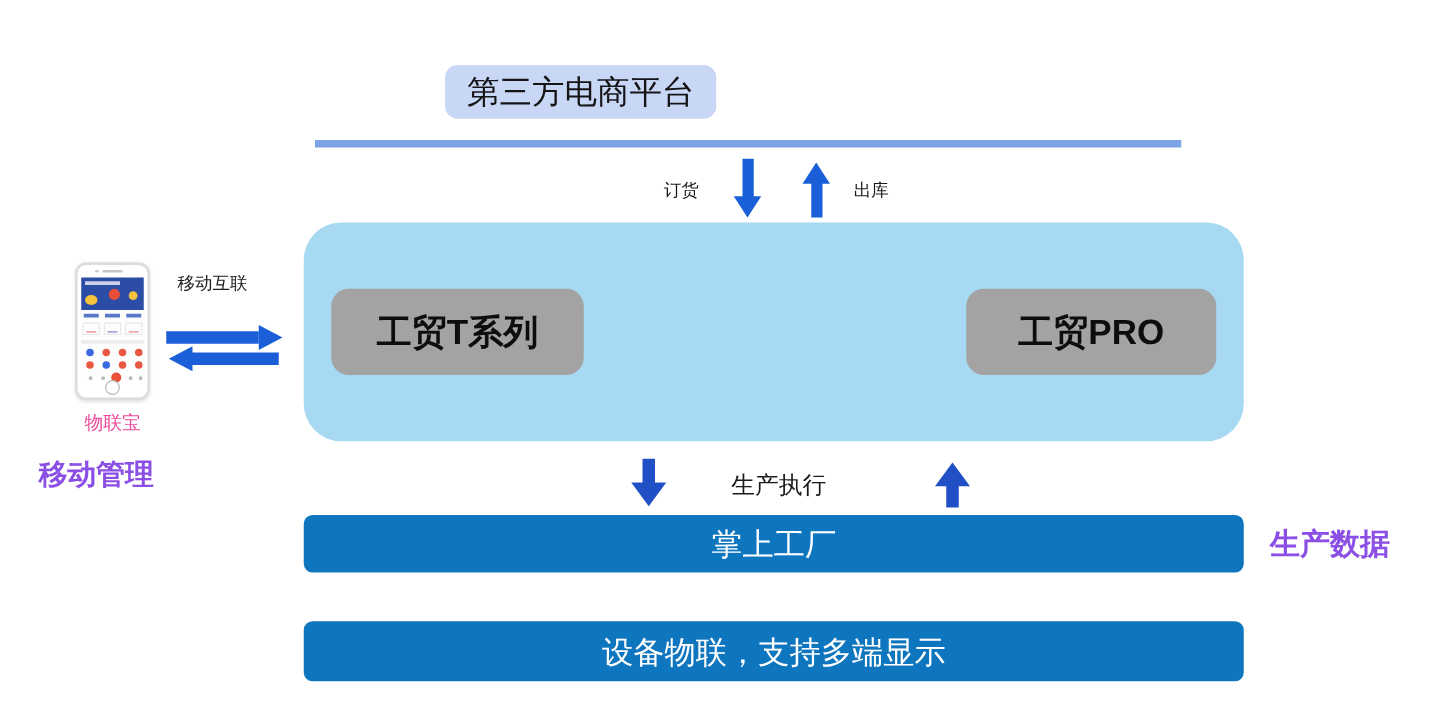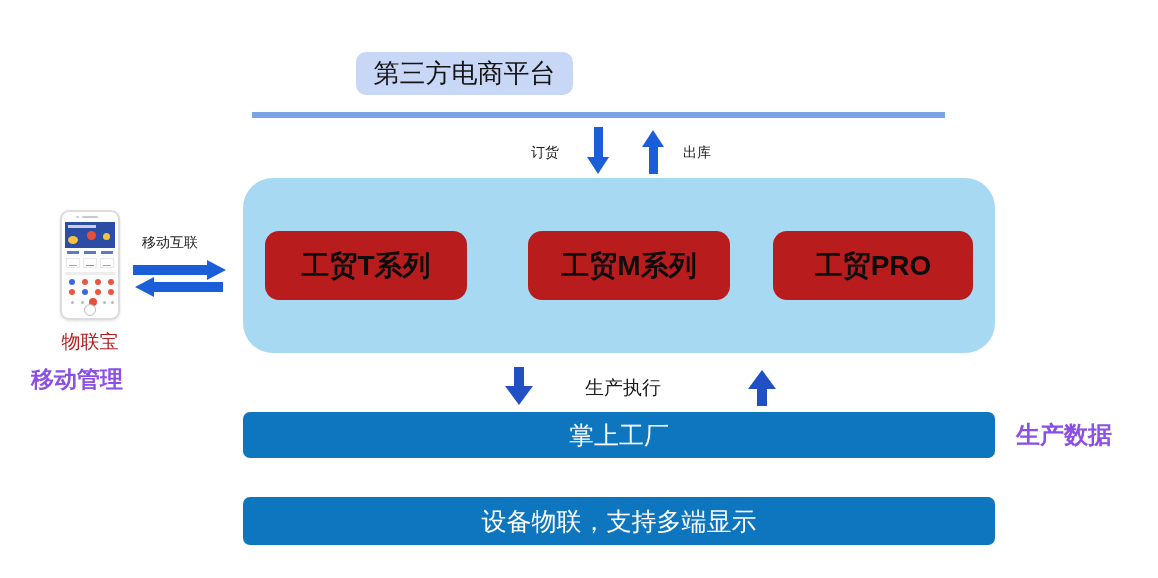--- a/index.html
+++ b/index.html
@@ -19,33 +19,33 @@
   .plabel.mgmt  { left:31px;  top:364px; font-size:23px; }
   .plabel.prod  { left:1016px; top:419px; font-size:24px; }
   .plabel.dev   { left:1016px; top:504px; font-size:24px; }
 
   .hline { position:absolute; left:252px; top:112px; width:693px; height:6px; background:#7aa4e6; }
 
   
   .flabel { position:absolute; color:#1a1a1a; font-size:14px; white-space:nowrap; }
   .flabel.order { left:531px; top:144px; }
   .flabel.outb  { left:683px; top:144px; }
-  .flabel.mlink { left:142px; top:234px; }
+  .flabel.mlink { left:142px; top:218px; }
   .flabel.pexec { left:585px; top:375px; font-size:19px; }
 
   
   .stem { position:absolute; }
   .tri  { position:absolute; width:0; height:0; border-style:solid; border-color:transparent; }
   .blue-top { background:#1a5fd8; }
   .blue-bot { background:#2150c6; }
 
   
   .container-box { position:absolute; left:243px; top:178px; width:752px; height:175px;
                    background:#a7d9f3; border-radius:30px; }
-  .product-box { position:absolute; top:231px; height:69px; width:202px; background:#b91c1c;
+  .product-box { position:absolute; top:231px; height:69px; width:202px; background:#a3a3a3;
                  border-radius:14px; display:flex; align-items:center; justify-content:center;
                  font-size:28px; font-weight:bold; color:#0d0d0d; }
   .product-box.b1 { left:265px; }
   .product-box.b2 { left:528px; }
   .product-box.b3 { left:773px; width:200px; }
 
   
   .bar { position:absolute; left:243px; width:752px; background:#0e76bf; border-radius:7px;
          color:#fff; font-size:25px; display:flex; align-items:center; justify-content:center; }
   .bar.bar1 { top:412px; height:46px; }
@@ -64,21 +64,21 @@
   .phone .cy2 { position:absolute; left:38px; top:11px; width:7px; height:7px; border-radius:50%; background:#f6c33e; }
   .phone .st  { position:absolute; top:29px; width:12px; height:3px; background:#5b79c9; }
   .phone .sp  { position:absolute; top:36px; width:14px; height:10px; border:1px solid #e9e9e9; }
   .phone .sp i { display:block; margin:6px 2px 0; height:1px; }
   .phone .div { position:absolute; left:0; top:50px; width:50px; height:3px; background:#ededed; }
   .phone .ic  { position:absolute; width:6px; height:6px; border-radius:50%; }
   .phone .dot { position:absolute; width:3px; height:3px; border-radius:50%; background:#b9b9b9; top:79px; }
   .phone .red-main { position:absolute; left:24px; top:76px; width:8px; height:8px; border-radius:50%; background:#e84f38; }
   .phone .home { position:absolute; left:22px; top:92px; width:12px; height:12px; border:1px solid #bbb; border-radius:50%; background:#fff; }
   .app-name { position:absolute; left:48px; top:329px; width:84px; text-align:center;
-              font-size:19px; color:#b91c1c; }
+              font-size:15px; color:#ec4899; }
 </style>
 </head>
 <body>
 
 <div class="canvas">
 
   <div class="pill p1">第三方电商平台</div>
 
   <div class="hline"></div>
 
@@ -88,21 +88,20 @@
     <div class="tri" style="left:587px;top:157px;border-left-width:11px;border-right-width:11px;border-top:17px solid #1a5fd8;"></div>
   </div>
   <div>
     <div class="tri" style="left:642px;top:127px;border-left-width:11px;border-right-width:11px;border-bottom:17px solid #1a5fd8;"></div>
     <div class="stem blue-top" style="left:649px;top:143px;width:9px;height:31px;"></div>
   </div>
   <div class="flabel outb">出库</div>
 
   <div class="container-box"></div>
   <div class="product-box b1">工贸T系列</div>
-  <div class="product-box b2">工贸M系列</div>
   <div class="product-box b3">工贸PRO</div>
 
   <div class="phone">
     <div class="spk"></div>
     <div class="spkdot"></div>
     <div class="screen">
       <div class="hdr">
         <div class="cap"></div>
           <div class="cy1"></div>
           <div class="cr"></div>

